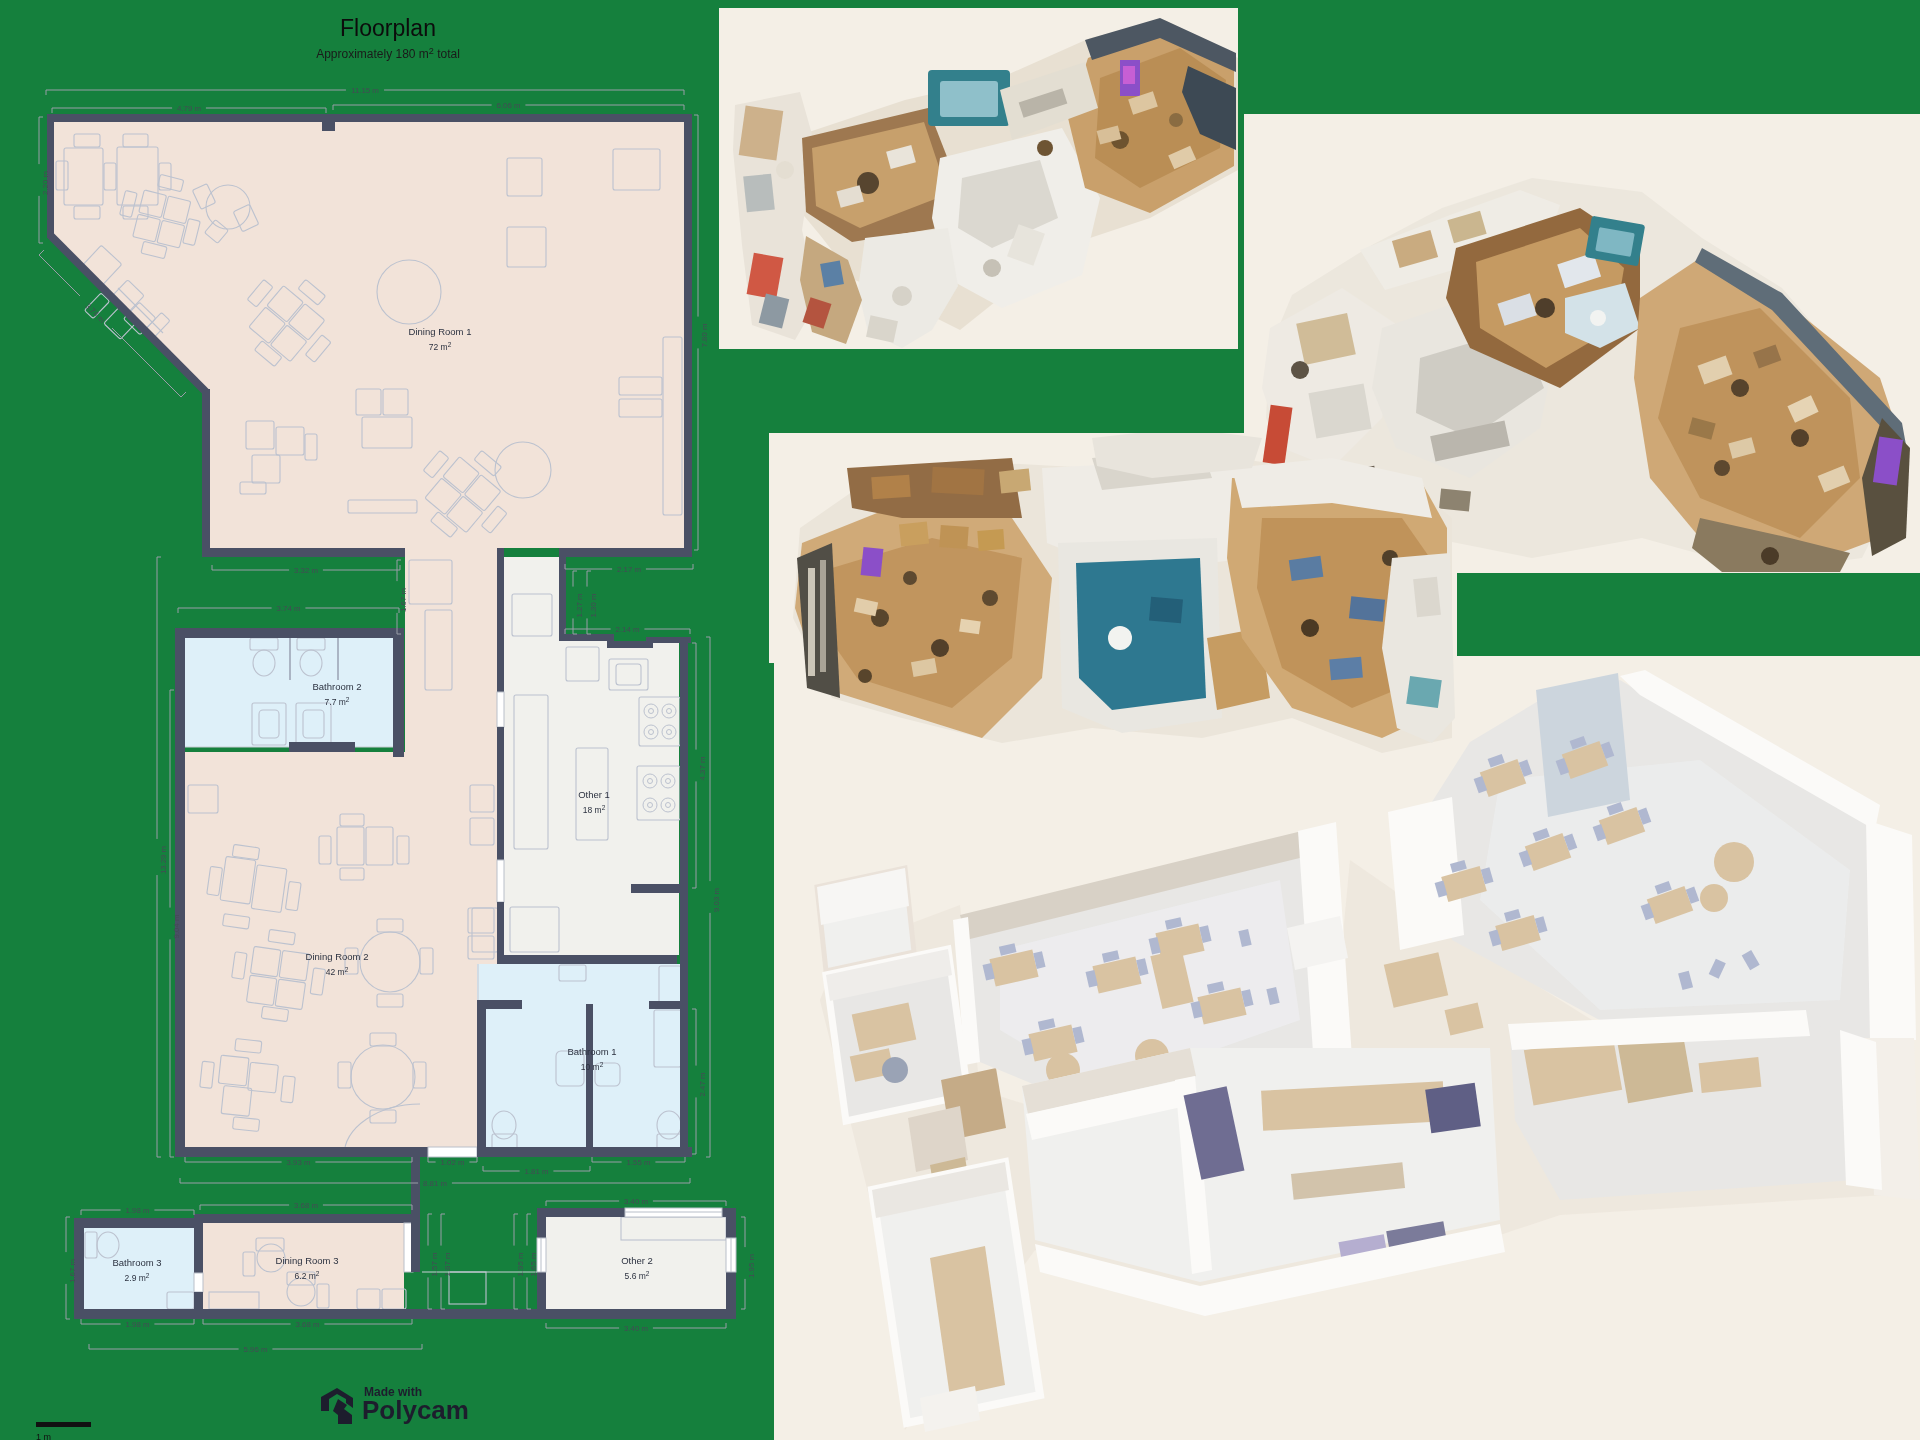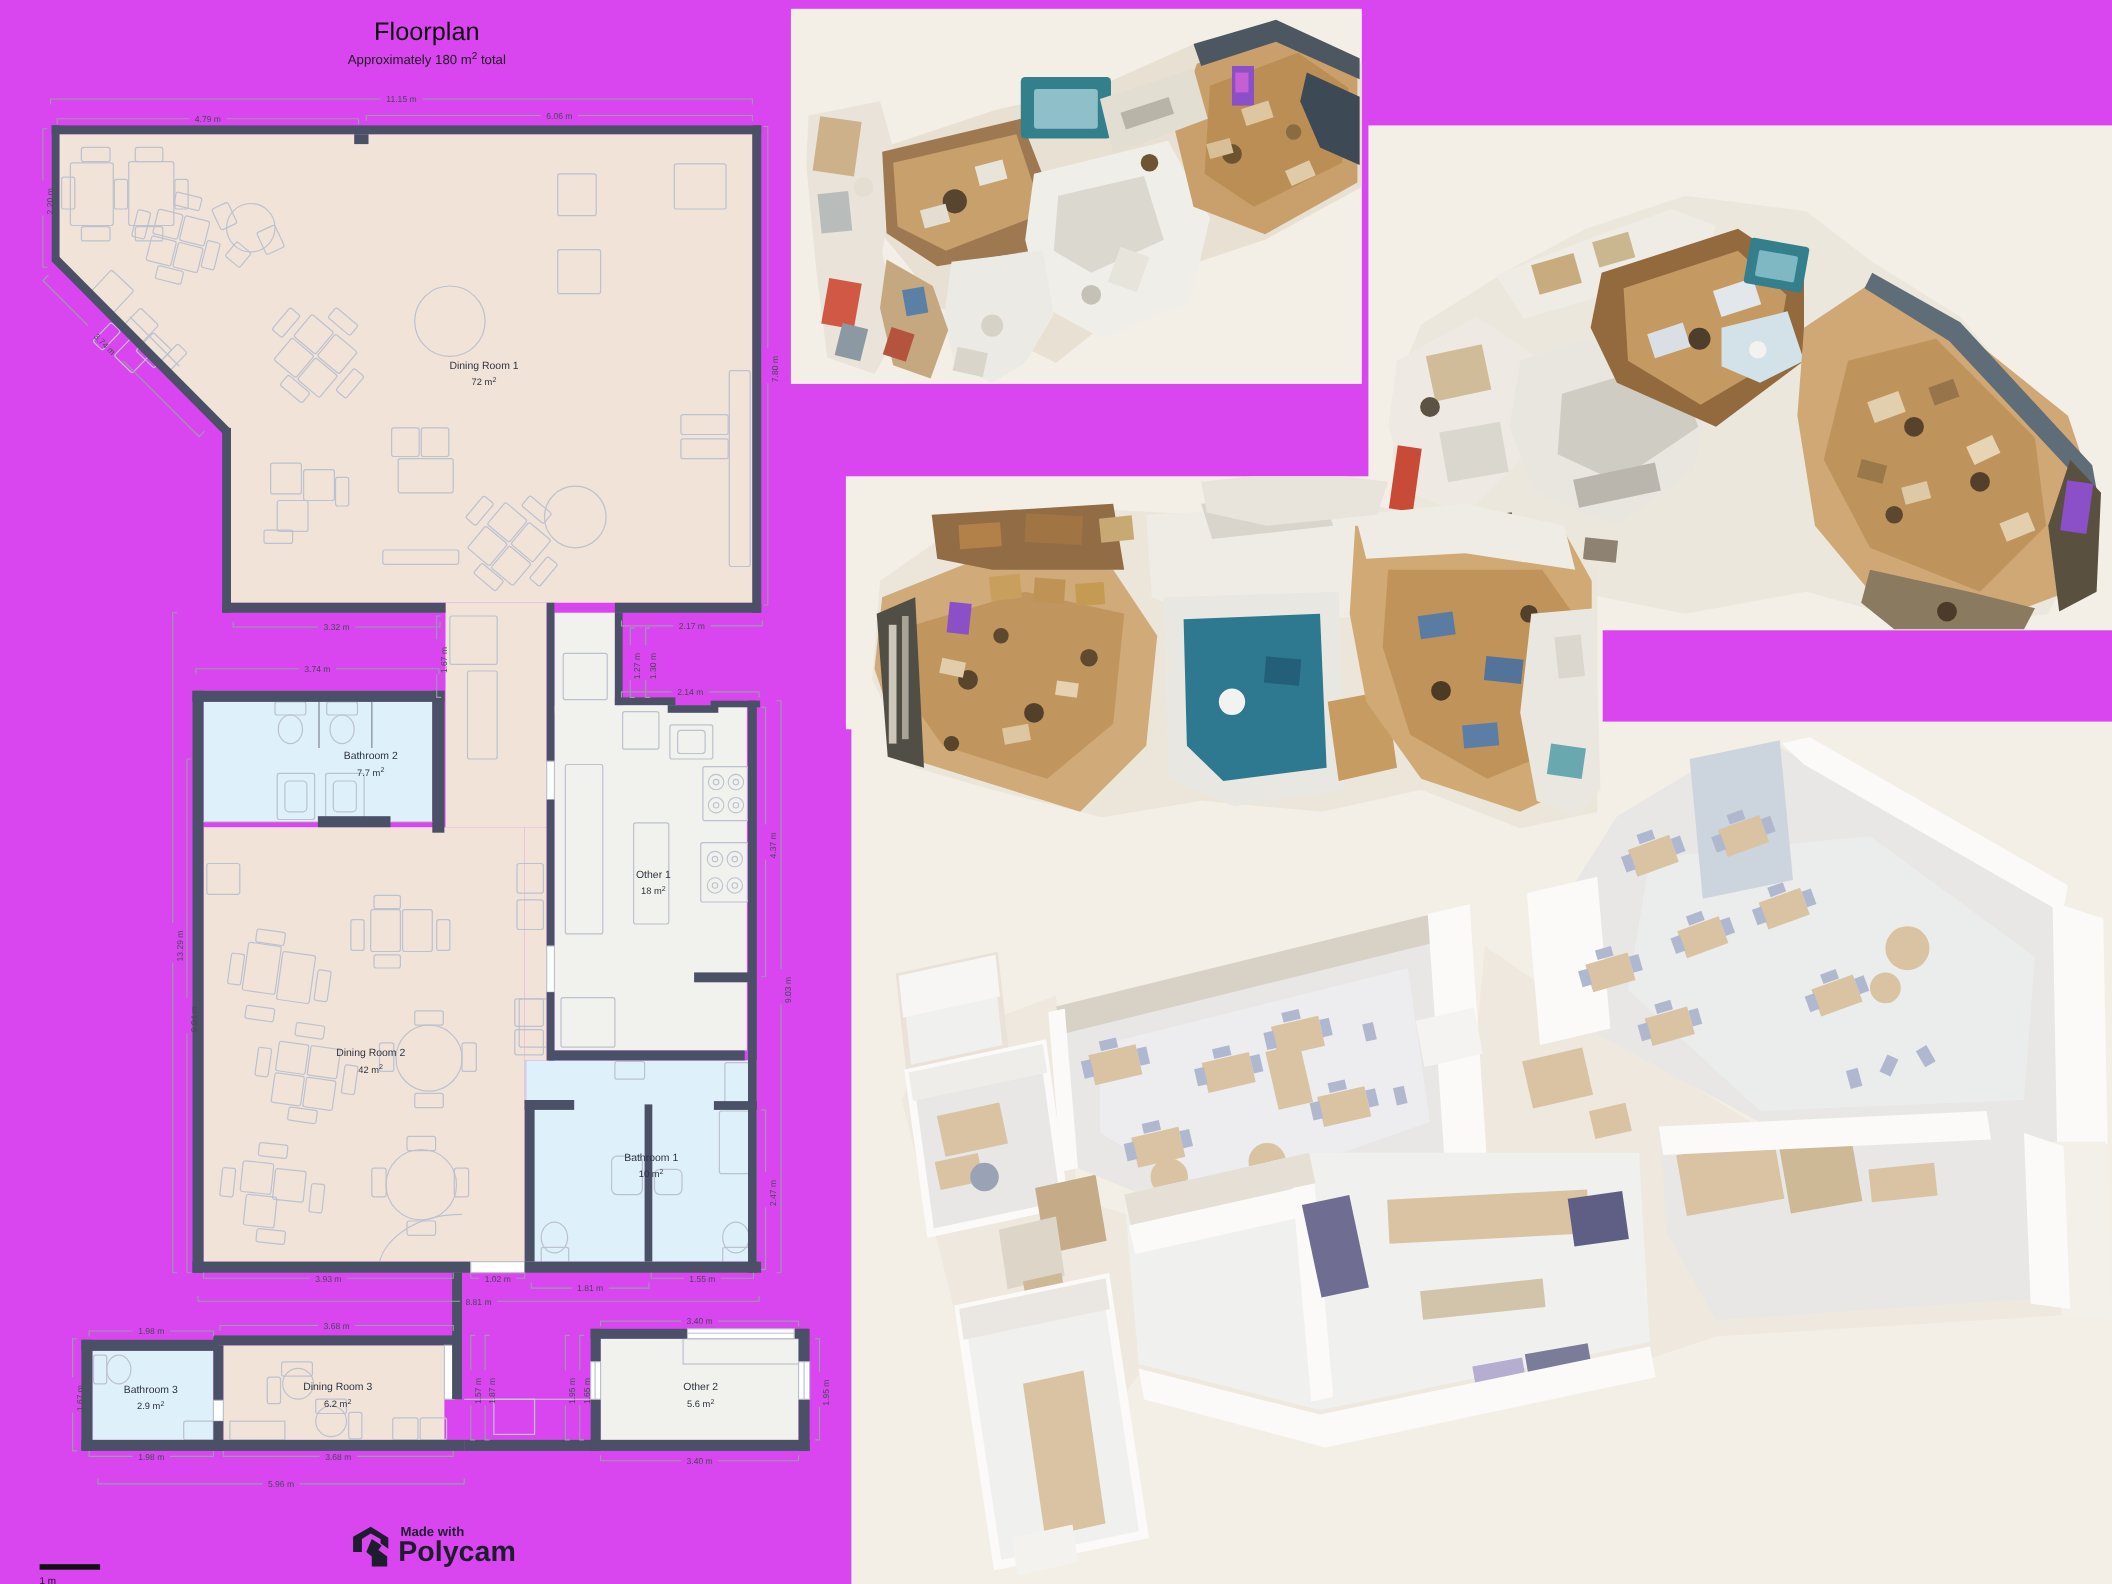--- a/index.html
+++ b/index.html
@@ -1,16 +1,16 @@
 <!DOCTYPE html>
 <html><head>
 <meta charset="utf-8">
 <style>
 html,body{margin:0;padding:0;background:#ffffff;}
-#page{position:relative;width:1920px;height:1440px;background:#d946ef;overflow:hidden;
+#page{position:relative;width:1920px;height:1440px;background:#15803d;overflow:hidden;
 font-family:"Liberation Sans", sans-serif;}
 svg{position:absolute;top:0;left:0;}
 </style>
 </head>
 <body>
 <div id="page">
 <svg width="1920" height="1440" viewBox="0 0 1920 1440">
 
 <rect x="719" y="8" width="519" height="341" fill="#f4efe6"></rect>
 

